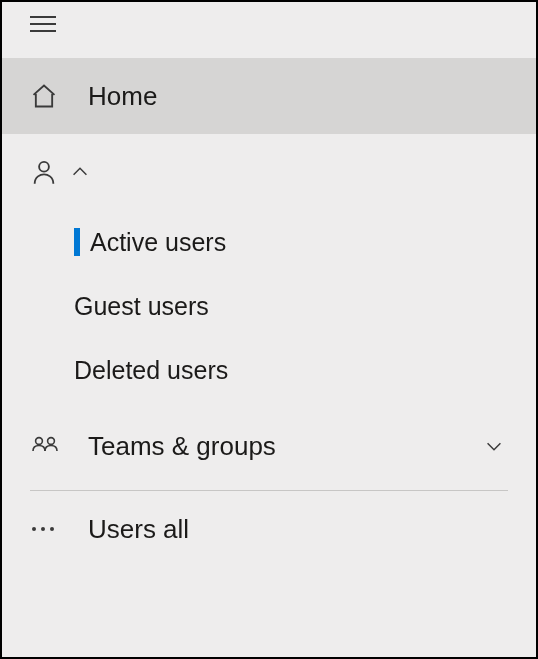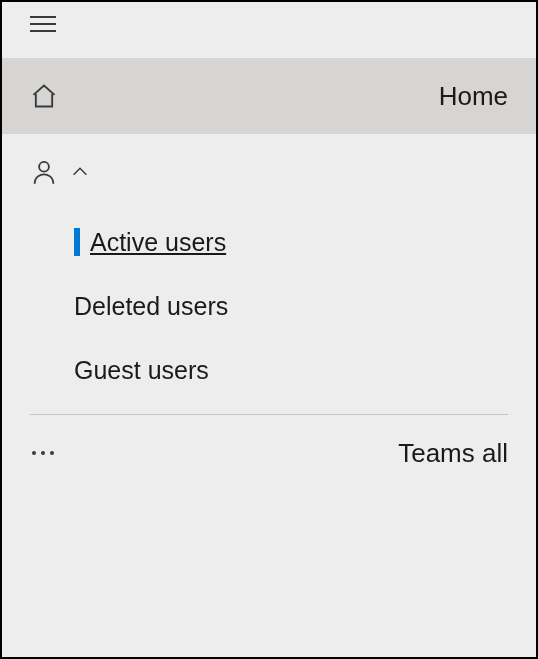--- a/index.html
+++ b/index.html
@@ -40,21 +40,20 @@
     }
     .nav-item {
       display: flex;
       align-items: center;
       height: 76px;
       padding-left: 28px;
       padding-right: 28px;
       cursor: pointer;
       color: #1b1a19;
       font-size: 26px;
-      text-align: right;
     }
     .nav-item.selected {
       background: #d6d5d4;
     }
     .nav-icon {
       width: 36px;
       display: flex;
       justify-content: flex-start;
       align-items: center;
       flex: 0 0 36px;
@@ -89,21 +88,20 @@
       position: absolute;
       left: 72px;
       top: 18px;
       bottom: 18px;
       width: 6px;
       background: #0078d4;
     }
     .sub-item.active .sub-label {
       padding-left: 16px;
       font-weight: 400;
-      text-decoration: underline;
     }
     .sub-label { }
     .divider {
       height: 1px;
       background: #c7c6c5;
       margin: 6px 28px 0 28px;
     }
     .icon-svg { stroke: #3a3a3a; stroke-width: 1.6; fill: none; }
   </style>
 </head>
@@ -141,36 +139,52 @@
           <path d="M5 15 L12 8 L19 15"></path>
         </svg>
       </span>
     </div>
 
     <div class="sub-items">
       <div class="sub-item active">
         <span class="sub-label">Active users</span>
       </div>
       <div class="sub-item">
-        <span class="sub-label">Deleted users</span>
+        <span class="sub-label">Guest users</span>
       </div>
       <div class="sub-item">
-        <span class="sub-label">Guest users</span>
+        <span class="sub-label">Deleted users</span>
       </div>
     </div>
 
+    <div class="nav-item">
+      <span class="nav-icon">
+        <svg width="30" height="26" viewBox="0 0 30 24" class="icon-svg">
+          <circle cx="9" cy="7" r="3.4"></circle>
+          <circle cx="21" cy="7" r="3.4"></circle>
+          <path d="M3 17 C3 13 6 11.5 9 11.5 C12 11.5 15 13 15 17"></path>
+          <path d="M15 17 C15 13 18 11.5 21 11.5 C24 11.5 27 13 27 17"></path>
+        </svg>
+      </span>
+      <span class="nav-label">Teams &amp; groups</span>
+      <span class="nav-chevron">
+        <svg width="22" height="22" viewBox="0 0 24 24" class="icon-svg">
+          <path d="M5 9 L12 16 L19 9"></path>
+        </svg>
+      </span>
+    </div>
 
 
     <div class="divider"></div>
 
     <div class="nav-item">
       <span class="nav-icon">
         <svg width="26" height="10" viewBox="0 0 26 6">
           <circle cx="4" cy="3" r="2" fill="#3a3a3a"></circle>
           <circle cx="13" cy="3" r="2" fill="#3a3a3a"></circle>
           <circle cx="22" cy="3" r="2" fill="#3a3a3a"></circle>
         </svg>
       </span>
-      <span class="nav-label">Teams all</span>
+      <span class="nav-label">Users all</span>
     </div>
 
   </div>
 </div>
 
 </body></html>

